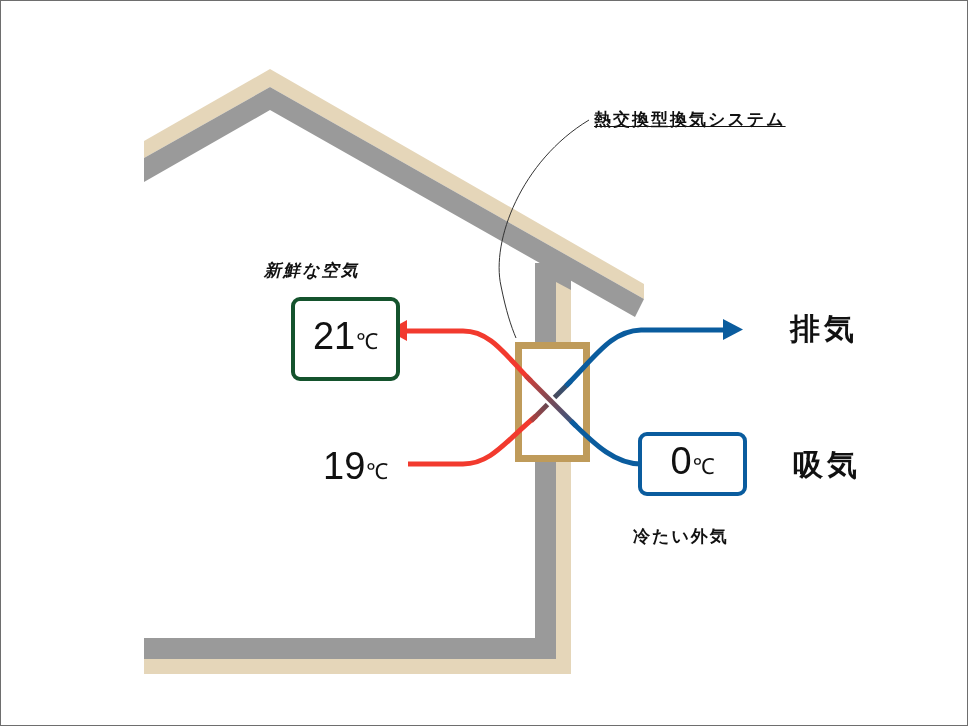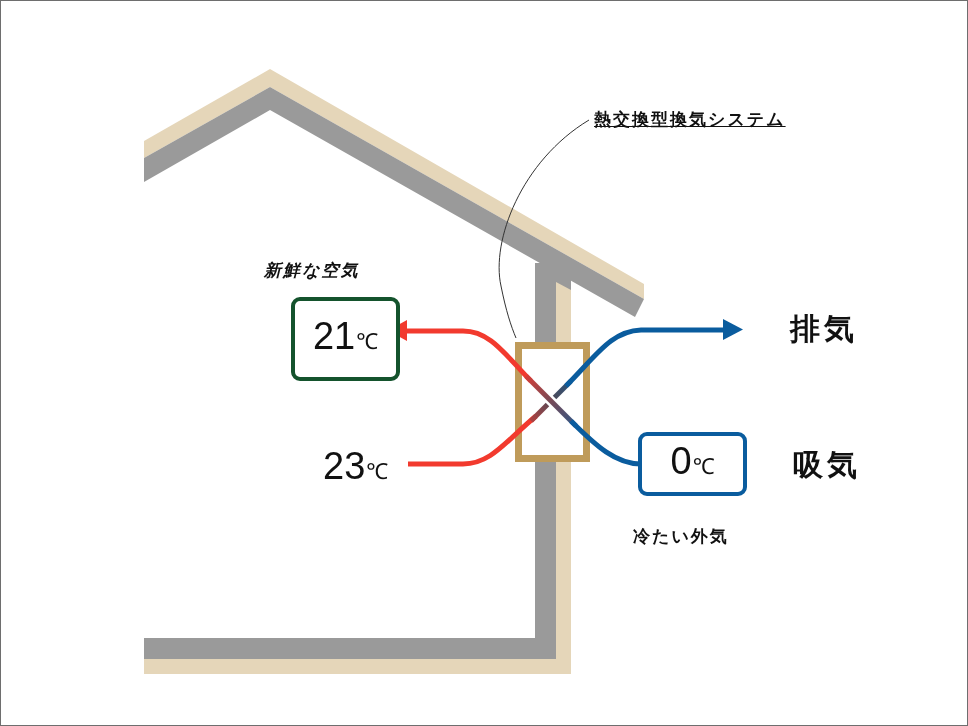--- a/index.html
+++ b/index.html
@@ -89,21 +89,21 @@
 
   <div class="lbl lbl-small" style="left:263px; top:258px;font-style:italic;">新鮮な空気</div>
 
   <div class="temp-box" style="left:290px; top:296px; width:109px; height:84px; border:4px solid #14532d;">
     <div class="temp">
       <span>21</span><span class="unit">℃</span>
     </div>
   </div>
 
   <div class="temp" style="left:322px; top:446px;">
-    <span>23</span><span class="unit">℃</span>
+    <span>19</span><span class="unit">℃</span>
   </div>
 
   <div class="lbl lbl-large" style="left:756px; top:308px;margin-left:33px;">排気</div>
 
   <div class="temp-box" style="left:637px; top:431px; width:109px; height:64px; border:4px solid #0a5c9e;">
     <div class="temp">
       <span>0</span><span class="unit">℃</span>
     </div>
   </div>
 

